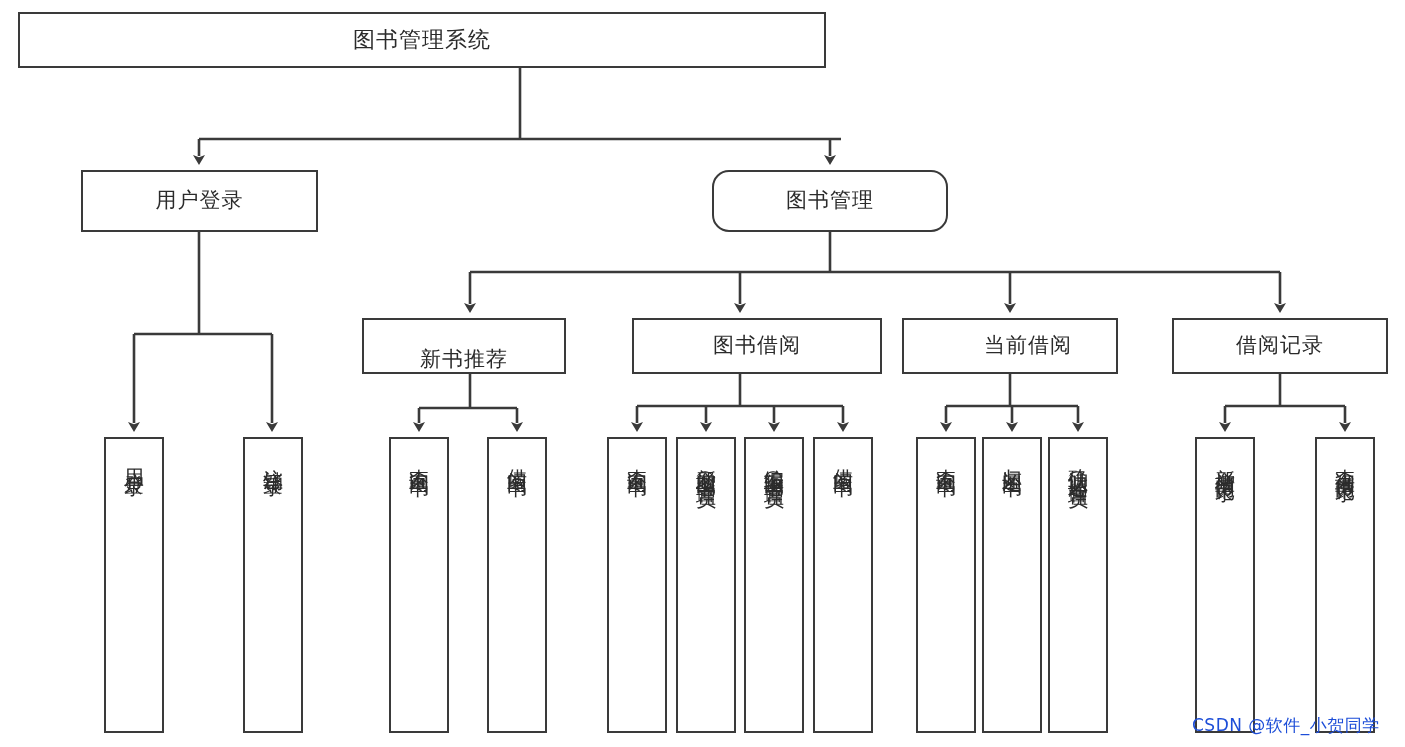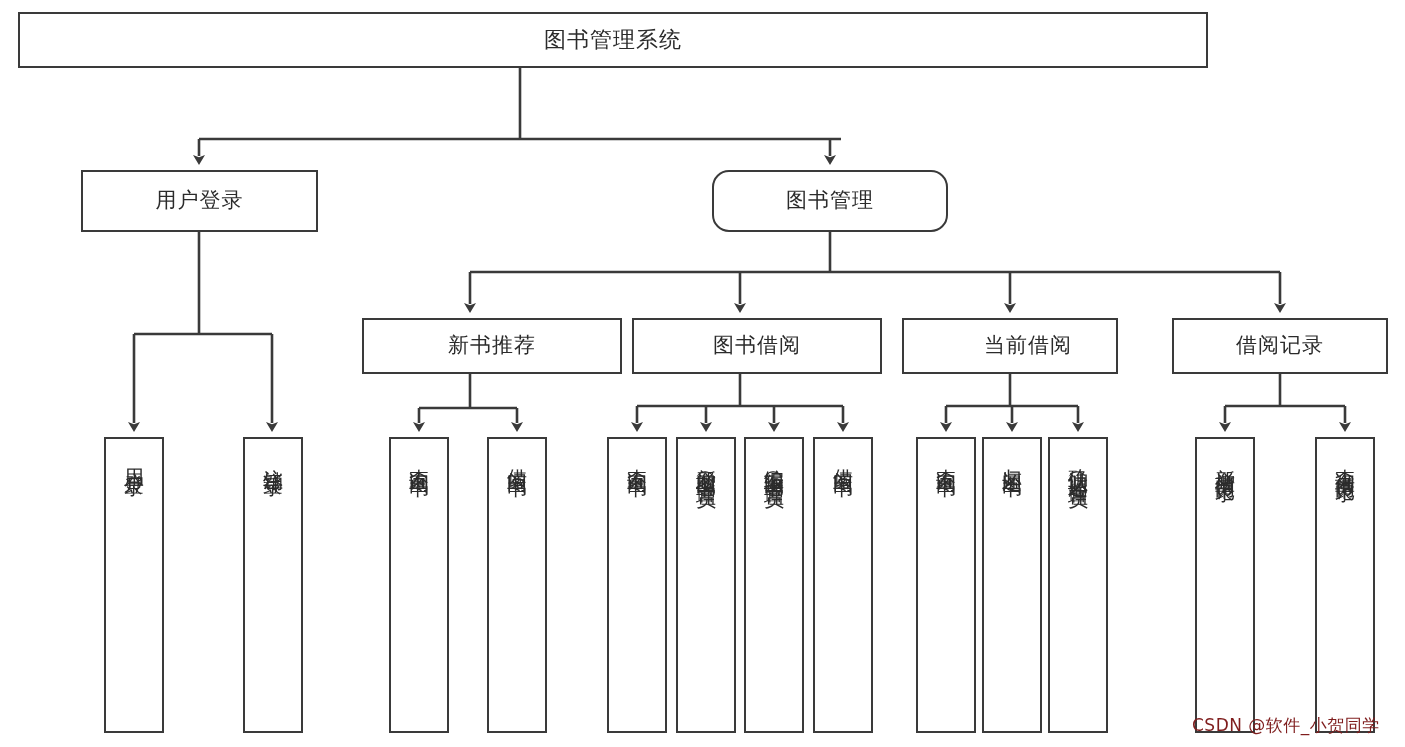--- a/index.html
+++ b/index.html
@@ -55,21 +55,21 @@
     text-orientation: upright;
     font-size: 20px;
     line-height: 1.15;
     letter-spacing: 3px;
     white-space: nowrap;
     color: #2b2b2b;
   }
   .watermark {
     position: absolute;
     font-size: 17px;
-    color: #7f1d1d;
+    color: #1d4ed8;
     white-space: nowrap;
     letter-spacing: 0.5px;
   }
 </style>
 </head>
 <body>
 
 <div id="canvas">
 
   <svg id="edges" viewBox="0 0 1405 747" xmlns="http://www.w3.org/2000/svg">
@@ -127,33 +127,33 @@
     </g>
 
     <g stroke="#3a3a3a" stroke-width="2.6" fill="none">
       <path d="M1280,374 L1280,406"></path>
       <path d="M1225,406 L1345,406"></path>
       <path d="M1225,406 L1225,423" marker-end="url(#arrow)"></path>
       <path d="M1345,406 L1345,423" marker-end="url(#arrow)"></path>
     </g>
   </svg>
 
-  <div class="node horiz root" style="left:18px; top:12px; width:1190px; height:56px;">
+  <div class="node horiz root" style="left:18px; top:12px; width:808px; height:56px;">
     <span>图书管理系统</span>
   </div>
 
   <div class="node horiz" style="left:81px; top:170px; width:237px; height:62px;">
     <span>用户登录</span>
   </div>
 
   <div class="node horiz" style="left:712px; top:170px; width:236px; height:62px;border-radius:17px;">
     <span>图书管理</span>
   </div>
 
-  <div class="node horiz" style="left:362px; top:318px; width:260px; height:56px;">
+  <div class="node horiz" style="left:362px; top:318px; width:204px; height:56px;align-items:flex-end;">
     <span>新书推荐</span>
   </div>
 
   <div class="node horiz" style="left:632px; top:318px; width:250px; height:56px;">
     <span>图书借阅</span>
   </div>
 
   <div class="node horiz" style="left:902px; top:318px; width:216px; height:56px;padding-left:36px;">
     <span>当前借阅</span>
   </div>

